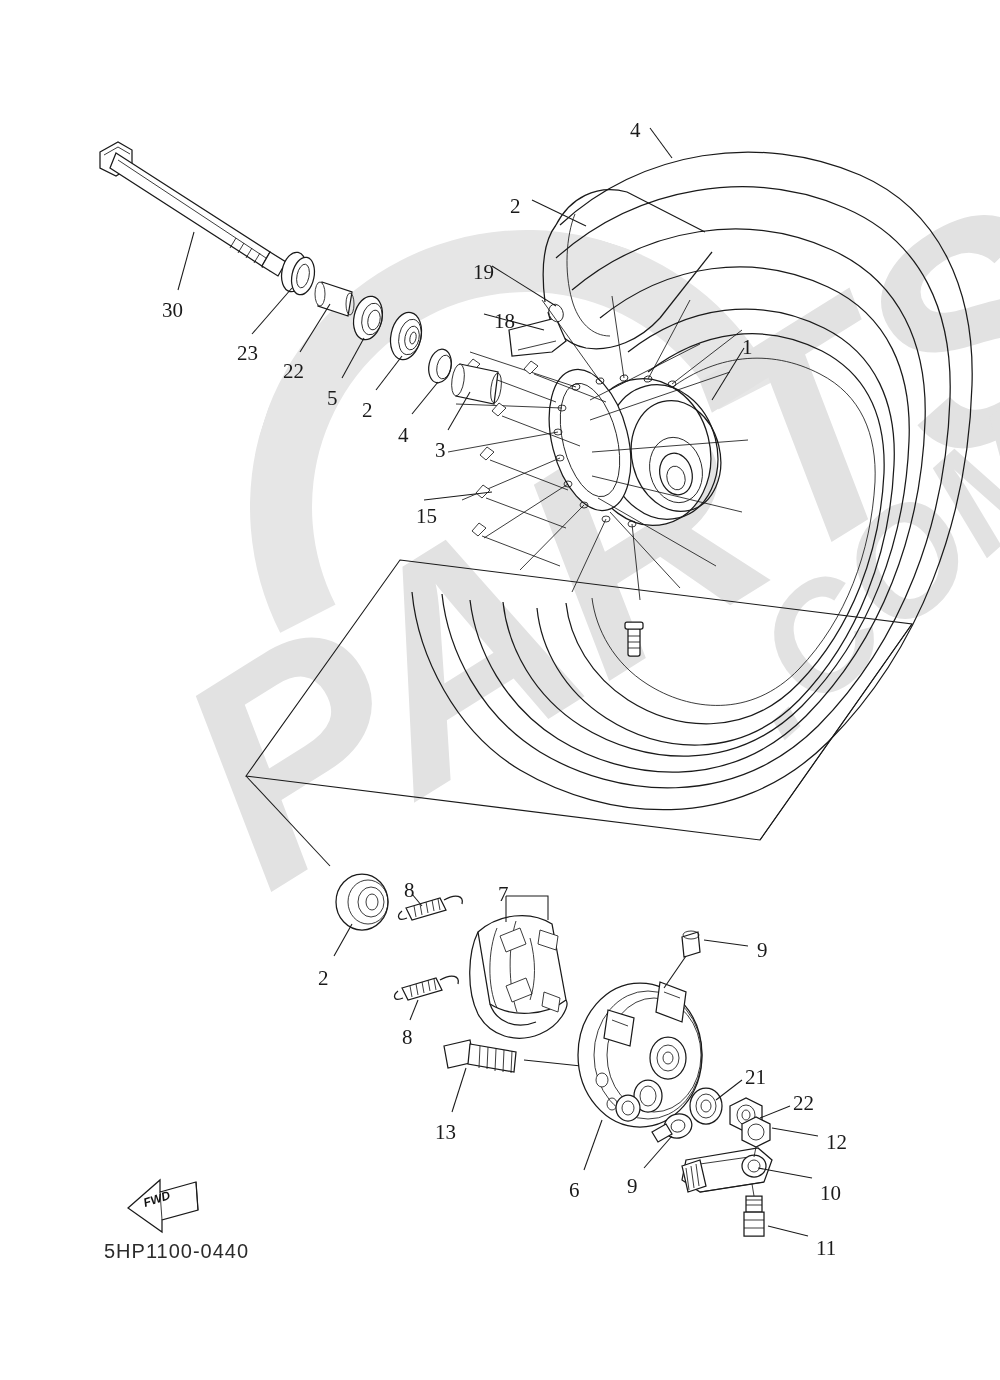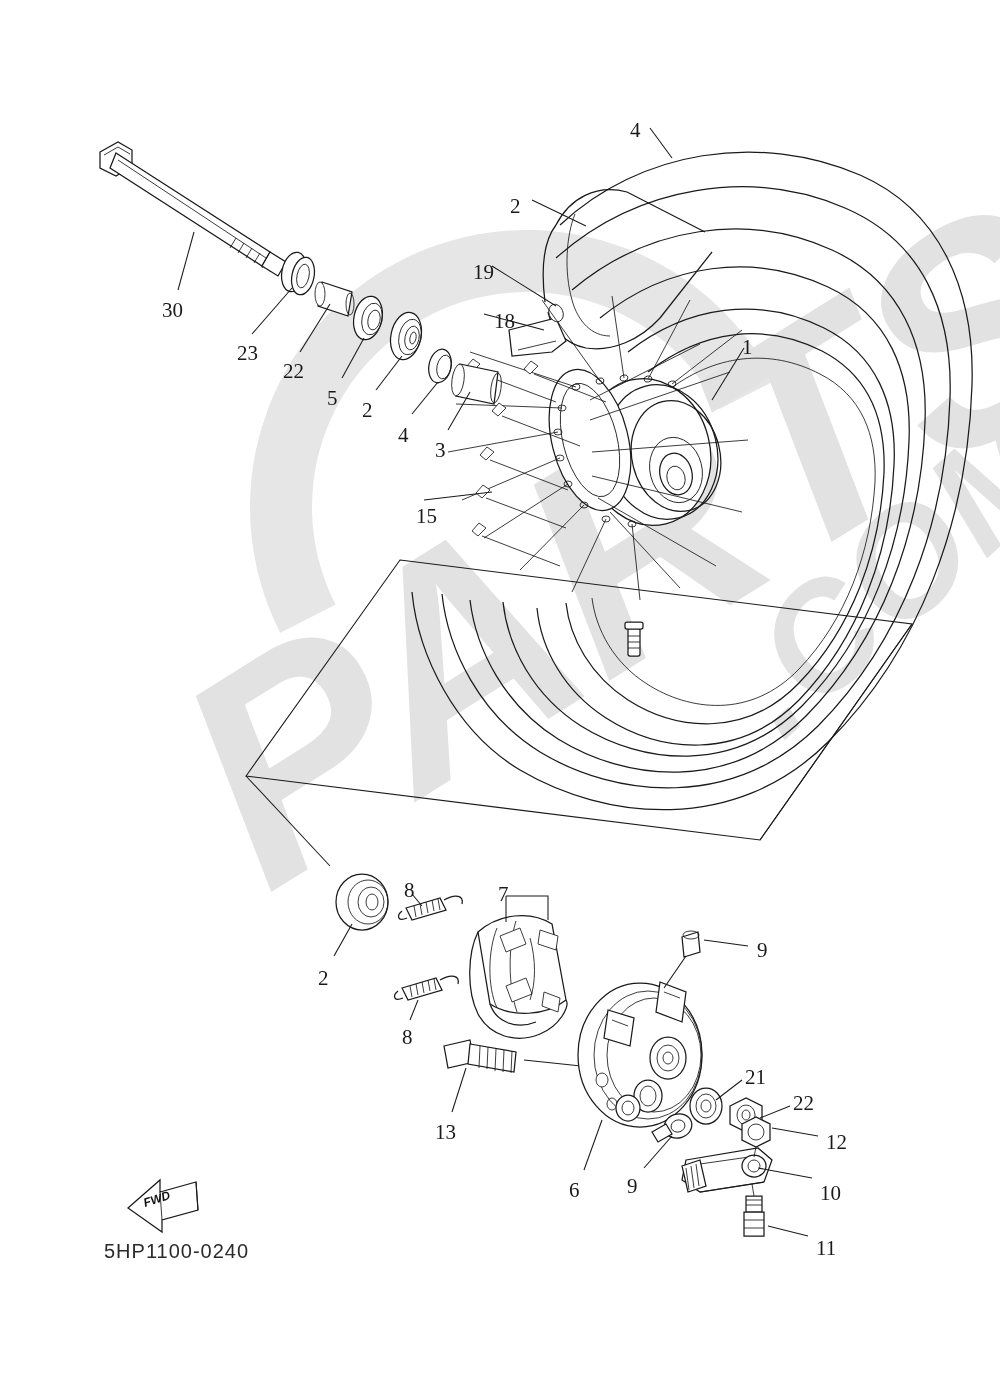--- a/index.html
+++ b/index.html
@@ -506,16 +506,16 @@
     <span class="callout" style="left:793px;  top:1093px;">22</span>
     <span class="callout" style="left:826px;  top:1132px;">12</span>
     <span class="callout" style="left:820px;  top:1183px;">10</span>
     <span class="callout" style="left:816px;  top:1238px;">11</span>
     <span class="callout" style="left:569px;  top:1180px;">6</span>
     <span class="callout" style="left:627px;  top:1176px;">9</span>
   </div>
 
   <div class="layer" id="meta-layer">
     <span id="fwd-label">FWD</span>
-    <span id="partno">5HP1100-0240</span>
+    <span id="partno">5HP1100-0440</span>
   </div>
 
 </div>
 
 </body></html>

